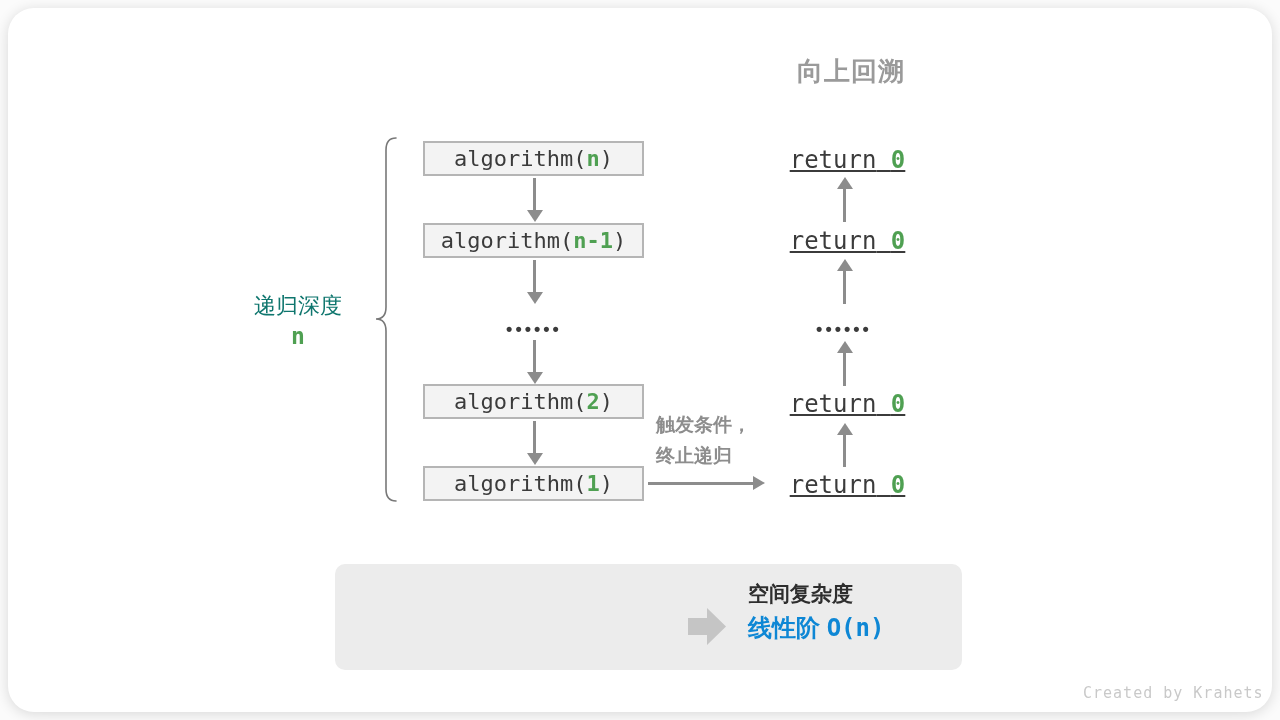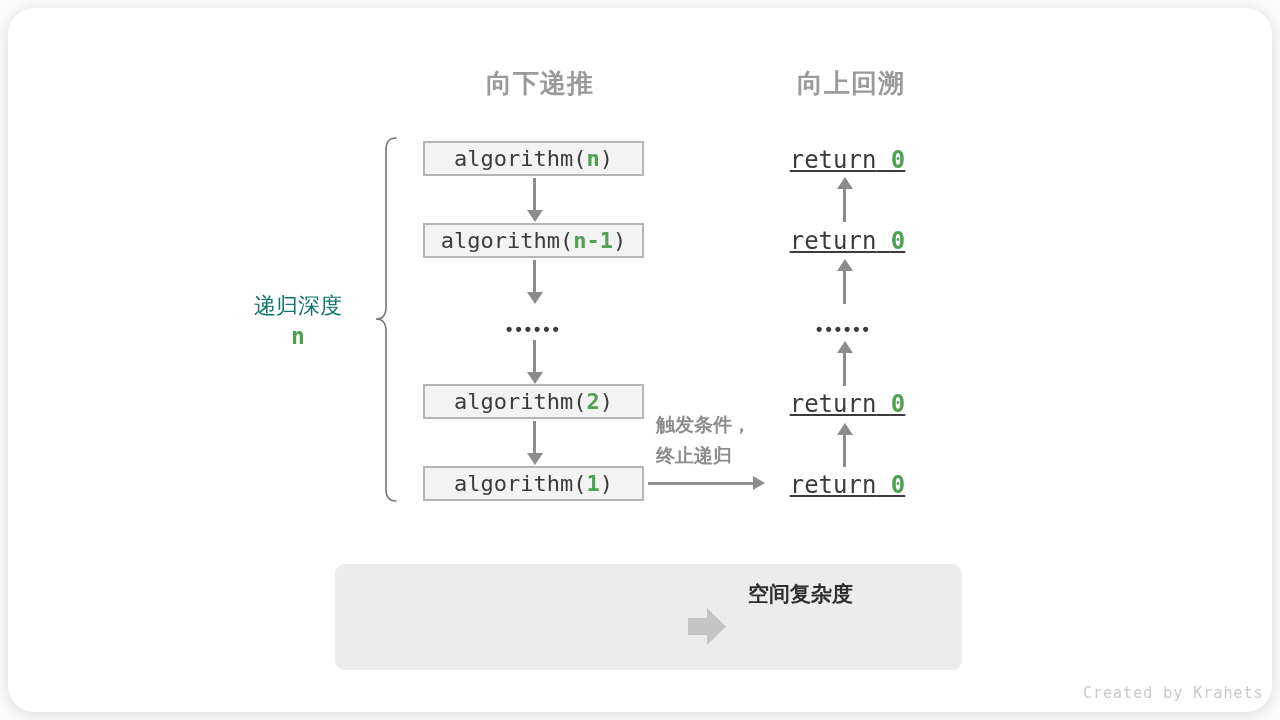--- a/index.html
+++ b/index.html
@@ -70,22 +70,21 @@
   .watermark {
     left:1075px; top:676px; font-size:15px; color:#c9c9c9; letter-spacing:1px;
   }
   svg { display:block; }
 </style>
 </head>
 <body>
 
 <div class="card">
 
-  <div class="abs hdr" style="left:422px; top:58px;">向下递推</div>
-  <div class="abs hdr" style="left:733px; top:58px;">向上回溯</div>
+  <div class="abs hdr" style="left:733px; top:46px;">向上回溯</div>
 
   <div class="abs depth-label" style="top:283px;">递归深度</div>
   <div class="abs depth-n code green" style="top:315px;">n</div>
 
   <svg class="abs" style="left:360px; top:126px;" width="34" height="376" viewBox="0 0 34 376">
     <path d="M 28 4 Q 18 4 18 16 L 18 173 Q 18 185 8 185 Q 18 185 18 197 L 18 355 Q 18 367 28 367" fill="none" stroke="#787878" stroke-width="1.6" stroke-linecap="round"></path>
   </svg>
 
   <div class="abs code-box code" style="top:133px;">
     <span>algorithm(</span>
@@ -143,16 +142,20 @@
   </div>
 
   <div class="abs panel"></div>
 
 
   <svg class="abs" style="left:680px; top:600px;" width="38" height="37" viewBox="0 0 38 37">
     <polygon points="0,10 19,10 19,0 38,18.5 19,37 19,27 0,27" fill="#c5c5c5"></polygon>
   </svg>
 
   <div class="abs panel-title">空间复杂度</div>
+  <div class="abs panel-result">
+    <span>线性阶</span>
+    <span class="code" style="font-weight:bold;">O(n)</span>
+  </div>
 
   <div class="abs watermark code">Created by Krahets</div>
 
 </div>
 
 </body></html>

